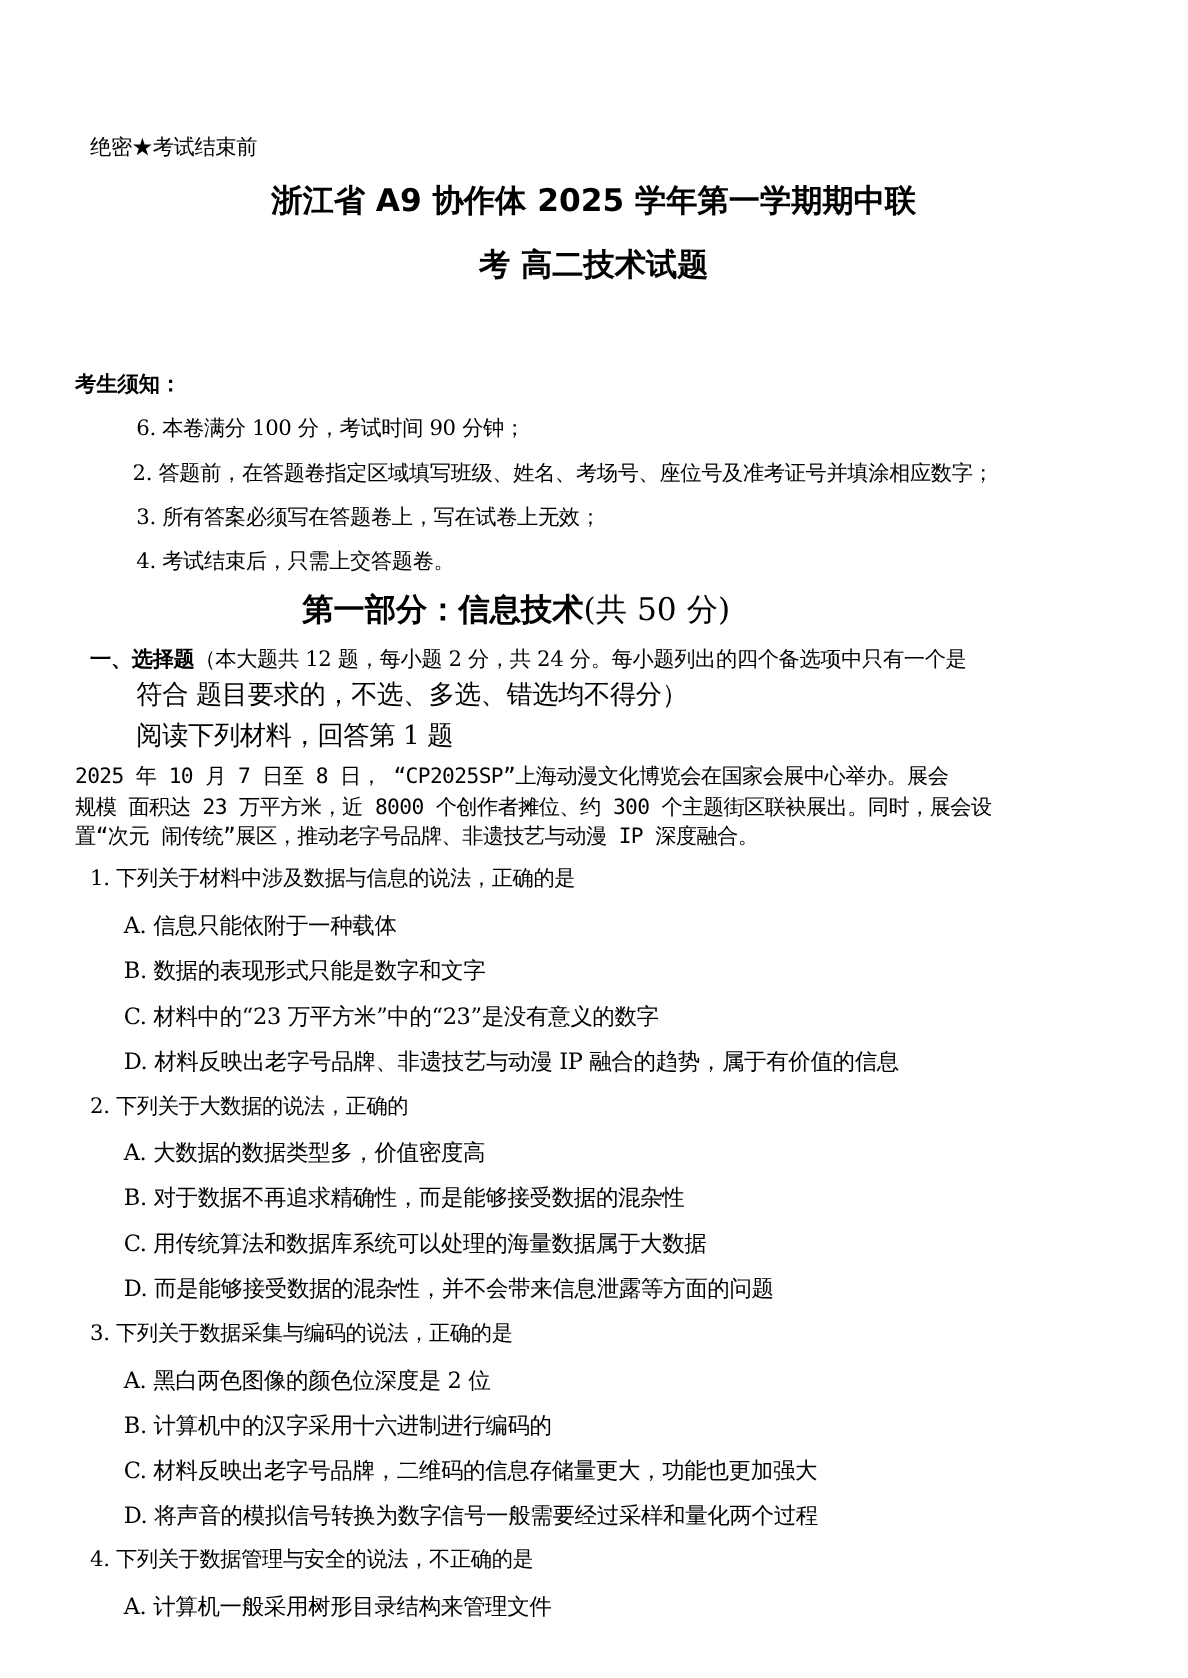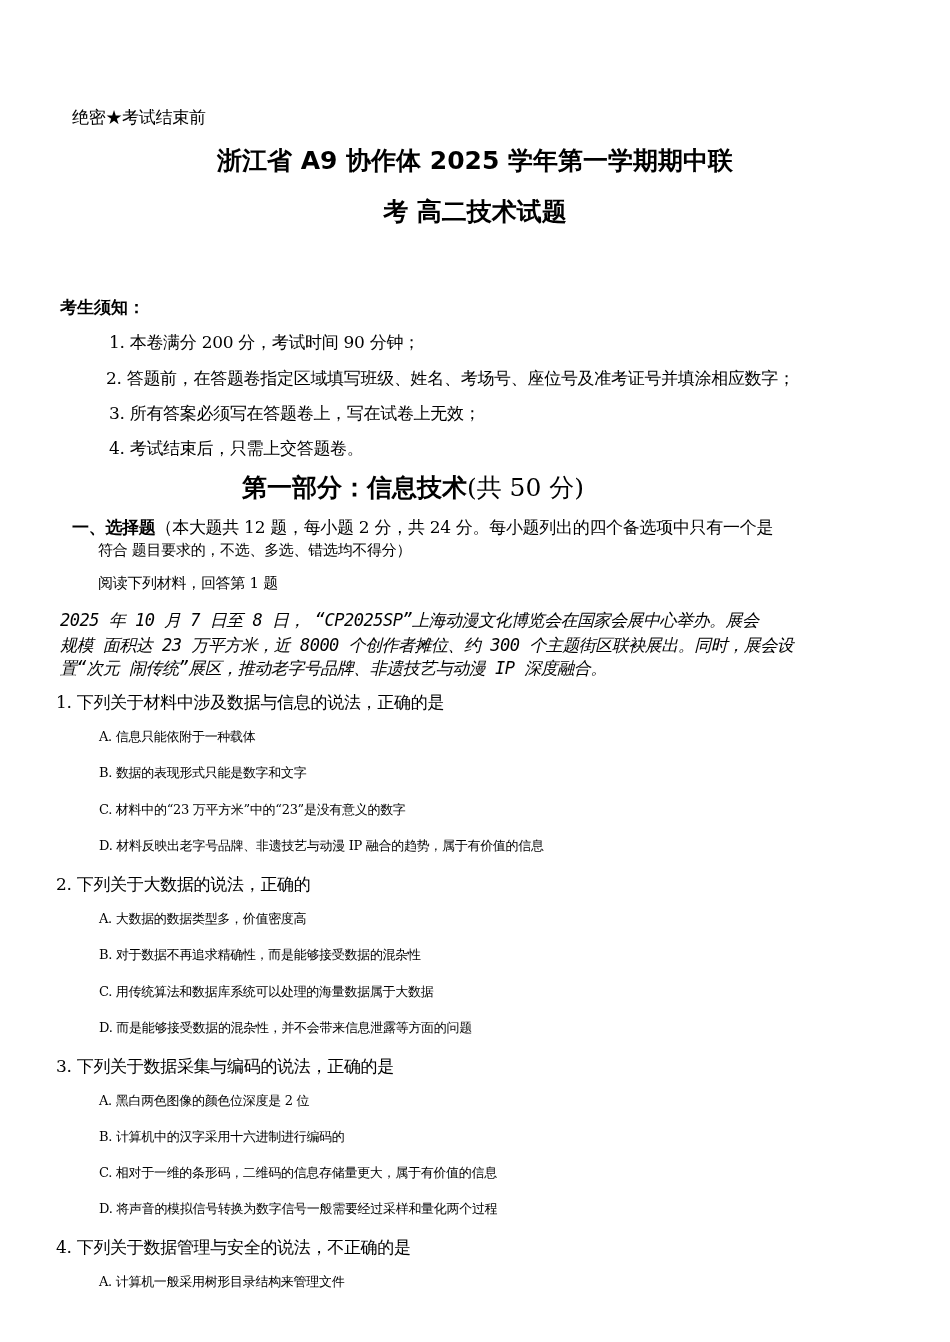--- a/index.html
+++ b/index.html
@@ -13,37 +13,37 @@
   .secret { left: 60px; top: 106px; font-size: 17px; }
   .title { left: 0; width: 950px; text-align: center; font-size: 25px; letter-spacing: 0px; }
   .t1 { top: 144px; }
   .t2 { top: 195px; text-align: center; }
   .notice-head { left: 60px; top: 296px; font-size: 17px; }
   .notice-item { left: 97px; font-size: 17px; }
   .part-head { left: 0; width: 826px; text-align: center; top: 471px; font-size: 25px; }
   .part-head .paren { font-family: "DejaVu Serif", "Liberation Serif", serif; font-weight: normal; }
   .sec-line { left: 60px; font-size: 17px; }
   .sec-line b { font-family: "DejaVu Sans", "Liberation Sans", sans-serif; }
-  .indent { left: 86px; font-size: 15px; }
-  .material { left: 60px; font-size: 17px; font-family: "DejaVu Sans Mono", "Liberation Mono", monospace; letter-spacing: -0.5px; font-style: italic; }
-  .q { left: 44px; font-size: 17px; }
-  .opt { left: 87px; font-size: 13px; }
+  .indent { left: 97px; font-size: 21px; }
+  .material { left: 60px; font-size: 17px; font-family: "DejaVu Sans Mono", "Liberation Mono", monospace; letter-spacing: -0.5px; }
+  .q { left: 60px; font-size: 17px; }
+  .opt { left: 87px; font-size: 18px; }
 </style>
 </head>
 <body>
 
 <div>
 
   <div class="abs serif secret">绝密★考试结束前</div>
 
   <div class="abs bold-sans title t1">浙江省  A9 协作体 2025 学年第一学期期中联</div>
   <div class="abs bold-sans title t2">考  高二技术试题</div>
 
   <div class="abs bold-sans notice-head">考生须知：</div>
-  <div class="abs serif notice-item" style="top:331px">1.  本卷满分 200 分，考试时间 90 分钟；</div>
+  <div class="abs serif notice-item" style="top:331px">6.  本卷满分 100 分，考试时间 90 分钟；</div>
   <div class="abs serif notice-item" style="top:367px;left:94px">2.  答题前，在答题卷指定区域填写班级、姓名、考场号、座位号及准考证号并填涂相应数字；</div>
   <div class="abs serif notice-item" style="top:402px">3.  所有答案必须写在答题卷上，写在试卷上无效；</div>
   <div class="abs serif notice-item" style="top:437px">4.  考试结束后，只需上交答题卷。</div>
 
   <div class="abs bold-sans part-head">
     <span>第一部分：信息技术</span><span class="paren">(共 50 分)</span>
   </div>
 
   <div class="abs serif sec-line" style="top:516px">
     <b>一、选择题</b><span>（本大题共 12 题，每小题 2 分，共 24 分。每小题列出的四个备选项中只有一个是</span>
@@ -63,20 +63,20 @@
 
   <div class="abs serif q" style="top:873px">2.  下列关于大数据的说法，正确的</div>
   <div class="abs serif opt" style="top:910px">A. 大数据的数据类型多，价值密度高</div>
   <div class="abs serif opt" style="top:946px">B. 对于数据不再追求精确性，而是能够接受数据的混杂性</div>
   <div class="abs serif opt" style="top:983px">C. 用传统算法和数据库系统可以处理的海量数据属于大数据</div>
   <div class="abs serif opt" style="top:1019px">D. 而是能够接受数据的混杂性，并不会带来信息泄露等方面的问题</div>
 
   <div class="abs serif q" style="top:1055px">3.  下列关于数据采集与编码的说法，正确的是</div>
   <div class="abs serif opt" style="top:1092px">A. 黑白两色图像的颜色位深度是 2 位</div>
   <div class="abs serif opt" style="top:1128px">B. 计算机中的汉字采用十六进制进行编码的</div>
-  <div class="abs serif opt" style="top:1164px">C. 相对于一维的条形码，二维码的信息存储量更大，属于有价值的信息</div>
+  <div class="abs serif opt" style="top:1164px">C. 材料反映出老字号品牌，二维码的信息存储量更大，功能也更加强大</div>
   <div class="abs serif opt" style="top:1200px">D. 将声音的模拟信号转换为数字信号一般需要经过采样和量化两个过程</div>
 
   <div class="abs serif q" style="top:1236px">4.  下列关于数据管理与安全的说法，不正确的是</div>
   <div class="abs serif opt" style="top:1273px">A. 计算机一般采用树形目录结构来管理文件</div>
   <div class="abs serif opt" style="top:1384px">B. 安装并开启杀毒软件是为了提高数据的安全性</div>
 
 </div>
 
 </body></html>

